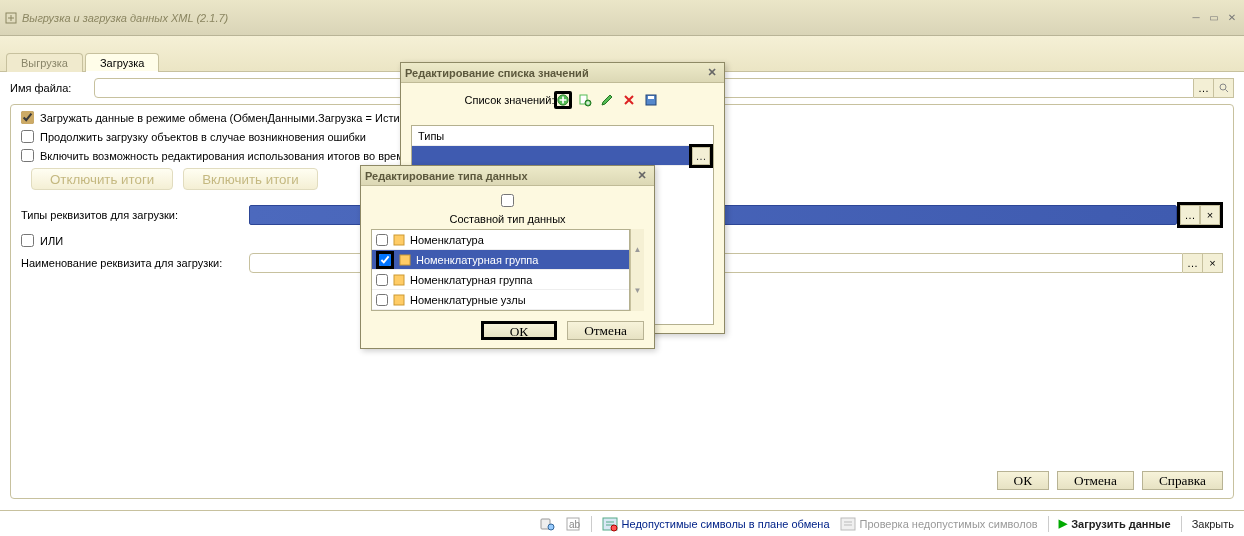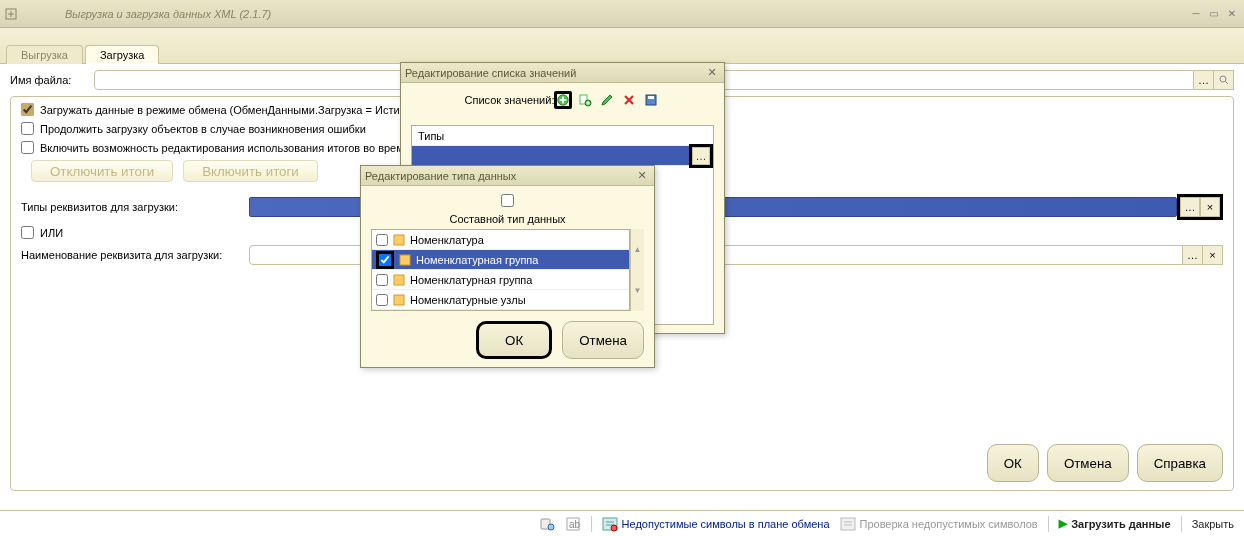--- a/index.html
+++ b/index.html
@@ -7,27 +7,26 @@
     font-family: Arial, sans-serif;
     font-size: 11px;
     background: #fff;
     color: #000;
     width: 1244px;
     height: 536px;
     overflow: hidden;
     position: relative;
   }
   .titlebar {
-    height: 28px;
+    height: 36px;
     background: linear-gradient(to bottom, #ebe6c8, #d9d4b7);
     border-bottom: 1px solid #b9b497;
     display: flex;
     align-items: center;
     padding: 12px 4px;
-    gap: 43px;
   }
   .titlebar .icon { width: 14px; height: 14px; margin-right: 4px; display:inline-flex;align-items:center;justify-content:center;color:#8a8560;}
   .titlebar .title { font-style: italic; color: #8a8560; flex: 1; }
   .titlebar .winbtns { display: flex; gap: 2px; }
   .titlebar .winbtn { width: 16px; height: 14px; display:flex;align-items:center;justify-content:center;color:#777;font-size:10px;cursor:pointer;}
   .tabs {
     height: 36px;
     background: linear-gradient(to bottom,#f5f0d6,#ebe5c4);
     border-bottom: 1px solid #c7c19e;
     display:flex; align-items:flex-end; padding-left:6px;
@@ -61,24 +60,24 @@
   .chk { display:flex; align-items:center; gap:6px; margin-bottom:6px; }
   .chk input { accent-color:#ca6; }
   .btn {
     height:22px; padding: 0 18px;
     border:1px solid #e1dcbf;
     background: linear-gradient(to bottom,#fffef2,#f4efd4);
     border-radius:4px; cursor:pointer;
     color:#c4b880;
   }
   .btn2 {
-    height:38px; padding: 0 16px;
+    height:19px; padding: 0 16px;
     border:1px solid #b8b394;
     background: linear-gradient(to bottom,#f7f3da,#e7e2c3);
-    border-radius:10px; cursor:pointer;
+    border-radius:0; cursor:pointer;font-family:Liberation Serif, serif;
   }
   .field-w-btns { flex:1; display:flex; align-items:center; position:relative;}
   .field-w-btns .textinput { border-top-right-radius:0;border-bottom-right-radius:0;}
   .field-w-btns .small { width:20px;height:20px;border:1px solid #c7c19e;border-left:none;display:flex;align-items:center;justify-content:center;font-size:11px;cursor:pointer;background:#f3efd5;}
   .typefill {
     flex:1; height:20px;
     background: linear-gradient(to right,#4c69bd,#3f5bb0);
     border:1px solid #2d4696;
     border-radius:2px;
   }
@@ -101,21 +100,21 @@
     background:#fdf9e0;
     border:1px solid #8e8965;
     box-shadow: 2px 2px 6px rgba(0,0,0,0.2);
   }
   .dialog .dtitle {
     height:20px;
     background: linear-gradient(to bottom,#edeac9,#dcd8b5);
     display:flex;align-items:center;justify-content:space-between;
     padding:0 4px;border-bottom:1px solid #c0bb97;
   }
-  .dialog .dtitle span { font-weight:normal; color:#5c583d;}
+  .dialog .dtitle span { font-weight:bold; color:#5c583d;}
   .dialog .dtitle .close { cursor:pointer; width:16px;text-align:center;color:#666;}
   .dialog .dbody { padding:8px 10px; }
   .toolbar { display:flex; gap:4px; align-items:center; }
   .toolbar .tb { width:18px;height:18px;border-radius:2px;display:flex;align-items:center;justify-content:center;cursor:pointer;}
   .listbox {
     border:1px solid #b4b08f;
     background:#fff;min-height:50px;
   }
   .listbox .listrow { height:20px;display:flex;align-items:center;padding:0 6px;border-bottom:1px solid #eee;}
   .listbox .listrow.sel { background:#3f5bb0;color:#fff; position:relative;}

